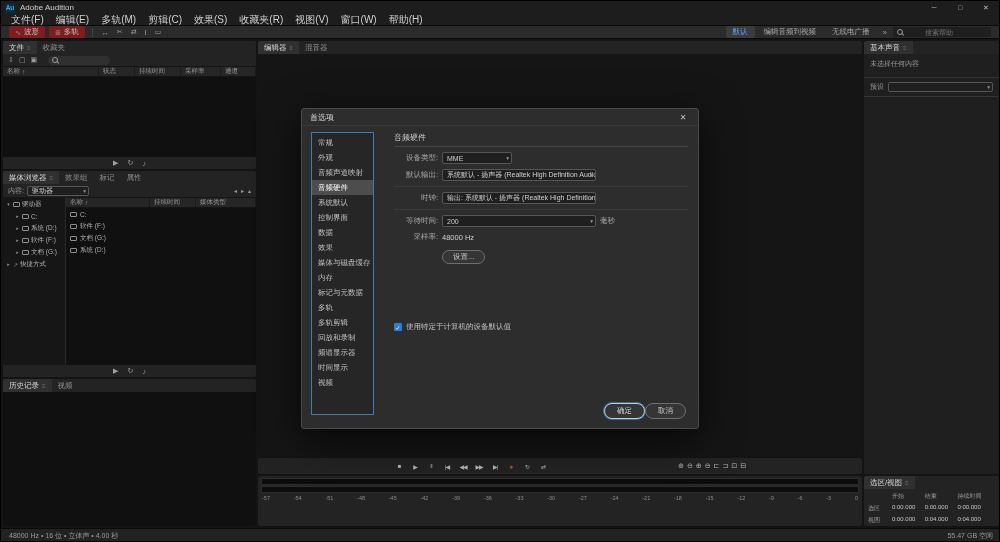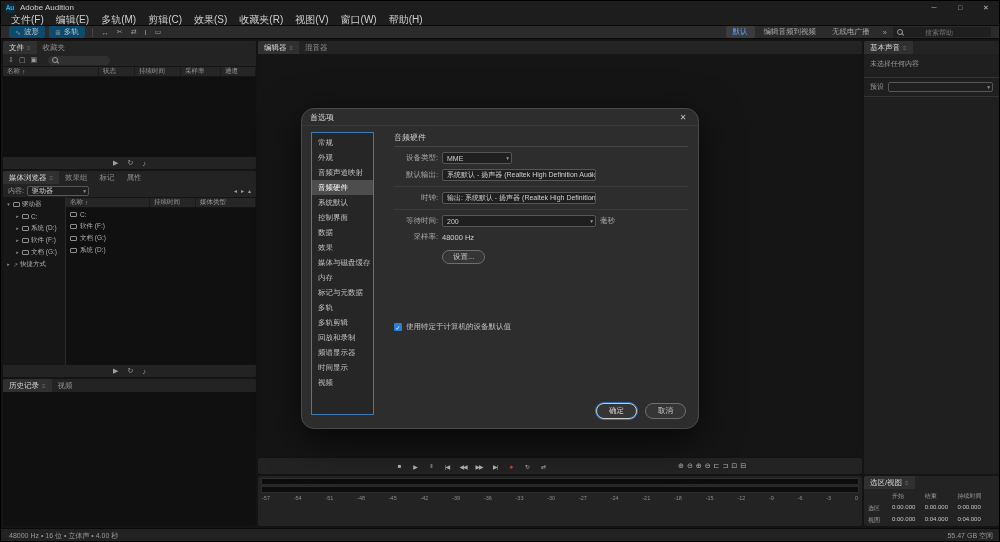--- a/index.html
+++ b/index.html
@@ -7,21 +7,21 @@
   .app{position:relative;width:1000px;height:542px;background:#141414;overflow:hidden;color:#c8c8c8;font-size:8px;border:1px solid #000}
   
   .titlebar{position:absolute;left:0;top:0;width:100%;height:13px;background:#1d1d1d;display:flex;align-items:center;gap:5px;padding-left:4px}
   .logo{width:10px;height:10px;background:#0d2a3a;color:#2bb3e6;font-size:6.5px;font-weight:bold;display:flex;align-items:center;justify-content:center;border-radius:1px}
   .title{font-size:8px;color:#cfcfcf}
   .win-controls{margin-left:auto;display:flex;height:100%}
   .win-btn{width:26px;display:flex;align-items:center;justify-content:center;color:#bbb;font-size:7px}
   .menubar{position:absolute;left:0;top:13px;width:100%;height:11px;background:#1d1d1d;display:flex;align-items:center;padding-left:4px}
   .menu-item{padding:0 6px;font-size:10px;color:#cfcfcf;white-space:nowrap}
   .toolbar{position:absolute;left:0;top:24px;width:100%;height:14px;background:#2b2b2b;border-top:1px solid #0a0a0a;border-bottom:1px solid #0a0a0a;display:flex;align-items:center;padding:0 8px;gap:4px}
-  .tb-view{display:flex;align-items:flex-end;gap:3px;padding:1px 6px;background:#0c4a6e;border-radius:2px;color:#c0c0c0;font-size:7.5px}
+  .tb-view{display:flex;align-items:flex-end;gap:3px;padding:1px 6px;background:#7f1d1d;border-radius:2px;color:#c0c0c0;font-size:7.5px}
   .tb-ico{color:#9a9a9a;font-size:7px}
   .tb-sep{width:1px;height:9px;background:#454545;margin:0 3px}
   .tool-ico{color:#9f9f9f;font-size:7px;padding:0 2px}
   .ws-group{margin-left:auto;display:flex;align-items:center;gap:2px}
   .ws{padding:1px 7px;color:#a8a8a8;font-size:7.5px;white-space:nowrap}
   .ws.active{background:#3c3c3c;border-radius:2px;color:#5aa7ff}
   .overflow{color:#9a9a9a;padding:0 4px}
   .help-search{display:flex;align-items:center;gap:21px;background:#1f1f1f;border-radius:2px;height:10px;padding:0 4px;width:98px}
   .help-search input{background:transparent;border:none;outline:none;color:#9a9a9a;font-size:7px;width:82px;font-family:inherit}
   .mag{position:relative;width:7px;height:7px;flex:none}
@@ -71,38 +71,38 @@
   .es-body{flex:1;background:#1f1f1f;font-size:7px;color:#9a9a9a}
   .es-msg{padding:5px 6px 8px}
   .divider{border-top:1px solid #343434}
   .preset-row{display:flex;align-items:center;gap:4px;padding:4px 6px}
   .sv-body{flex:1;padding:3px 4px;display:grid;grid-template-columns:24px 1fr 1fr 1.15fr;align-content:start;row-gap:3px;font-size:6px;color:#9a9a9a}
   .sv-val{color:#c6c6c6;white-space:nowrap}
   
   .statusbar{position:absolute;left:0;top:527px;width:1000px;height:15px;background:#222;border-top:1px solid #0a0a0a;display:flex;align-items:center;font-size:7px;color:#9a9a9a;padding:0 8px}
   .sb-right{margin-left:auto}
   
-  .dialog{position:absolute;left:300px;top:107px;width:398px;height:321px;background:#2d2d2d;border:1px solid #4a4a4a;border-radius:13px;box-shadow:0 10px 40px rgba(0,0,0,.7);z-index:50}
+  .dialog{position:absolute;left:300px;top:107px;width:398px;height:321px;background:#2d2d2d;border:1px solid #4a4a4a;border-radius:3px;box-shadow:0 10px 40px rgba(0,0,0,.7);z-index:50}
   .dlg-header{height:17px;display:flex;align-items:center;padding:0 8px;font-size:8px;color:#d9d9d9;border-bottom:1px solid #3a3a3a}
   .dlg-close{margin-left:auto;color:#c0c0c0;font-size:8px;width:14px;text-align:center}
   .dlg-nav{position:absolute;left:9px;top:23px;width:63px;height:283px;border:1px solid #3c7bb4;background:#262626;padding-top:2px;overflow:hidden}
   .dlg-nav-item{height:15px;line-height:15px;padding-left:6px;font-size:7.5px;color:#c0c0c0;white-space:nowrap;overflow:hidden}
   .dlg-nav-item.selected{background:#4d4d4d;color:#fff}
   .dlg-content{position:absolute;left:92px;top:23px;right:10px;bottom:34px;font-size:7.5px;color:#a8a8a8}
   .dlg-title{font-size:8px;color:#d0d0d0;margin-bottom:3px}
   .dlg-hr{border-top:1px solid #464646;margin-bottom:2px}
   .frow{display:flex;align-items:center;margin-top:5px;gap:4px}
   .flabel{width:44px;text-align:right;color:#a8a8a8;flex:none;white-space:nowrap}
   .dd-narrow{width:70px}.dd-wide{width:154px}
   .sep{border-top:1px solid #3a3a3a;margin-top:5px}
   .fvalue{color:#d0d0d0}
   .btn{display:inline-block;padding:2px 12px;border:1px solid #6f6f6f;border-radius:8px;background:#353535;color:#d0d0d0;font-size:7.5px;font-family:inherit}
   .btn.small{padding:1px 10px;margin-left:48px;margin-top:8px}
   .btn.primary{border-color:#c9c9c9;box-shadow:0 0 0 1px #2d6db8}
-  .dlg-footer{position:absolute;right:12px;bottom:9px;display:flex;gap:8px}
+  .dlg-footer{position:absolute;right:12px;bottom:9px;display:flex;}
   .checkbox-row{display:flex;align-items:center;gap:4px;margin-top:58px}
   .checkbox{width:8px;height:8px;background:#2d7dd2;border-radius:1px;display:flex;align-items:center;justify-content:center;color:#fff;font-size:6px;flex:none}
   .cb-label{color:#c4c4c4}
 </style>
 </head>
 <body>
 
 <div class="app">
 
   <div class="titlebar">

